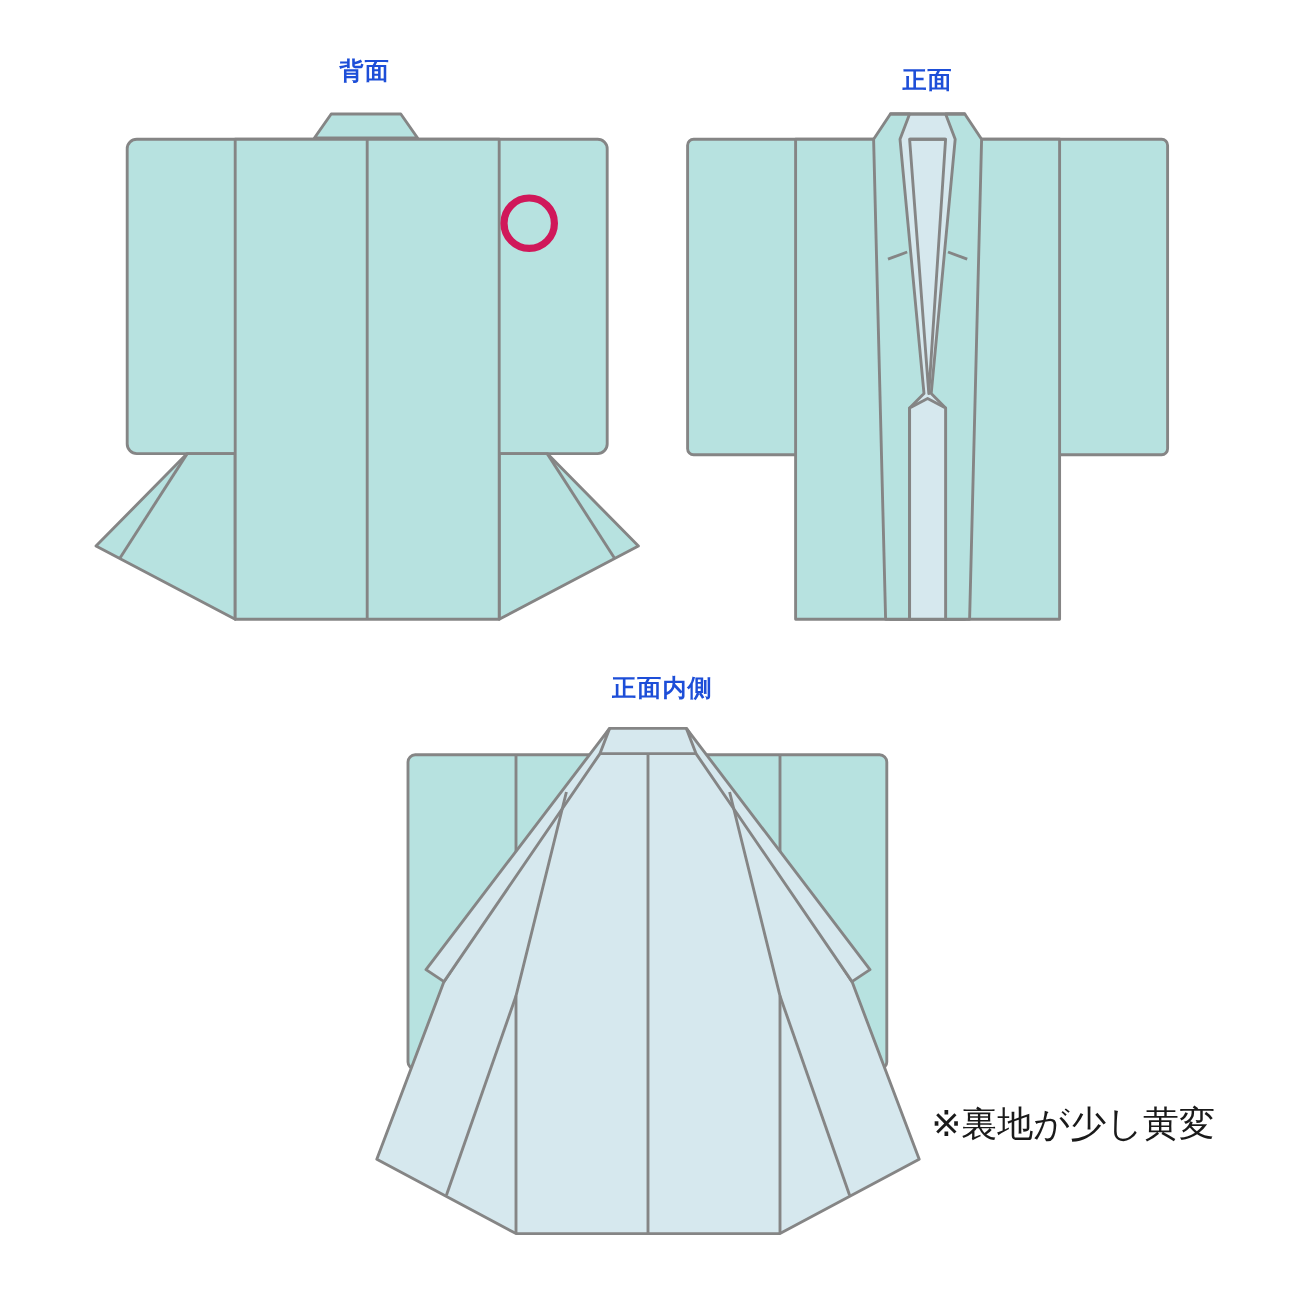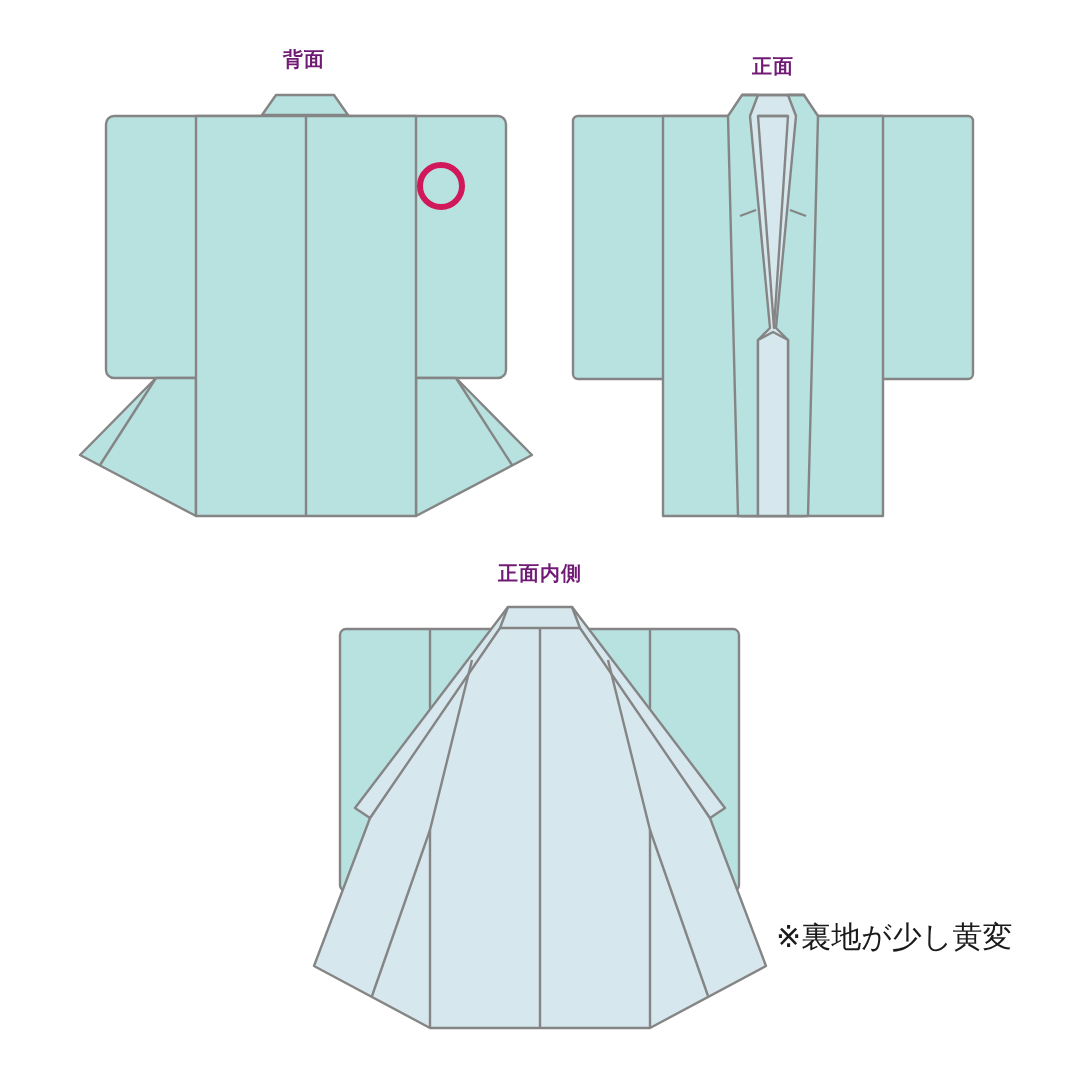--- a/index.html
+++ b/index.html
@@ -1,32 +1,32 @@
 <!DOCTYPE html>
 <html><head>
 <meta charset="utf-8">
 <style>
   html, body { margin: 0; padding: 0; background: #ffffff; }
   body { width: 1080px; height: 1080px; position: relative; overflow: hidden;
          font-family: "DejaVu Sans", "Liberation Sans", sans-serif; }
-  .label { position: absolute; font-weight: bold; color: #701a75; font-size: 20px;
+  .label { position: absolute; font-weight: bold; color: #1d4ed8; font-size: 20px;
            transform: translateX(-50%); letter-spacing: 1px; white-space: nowrap; }
   .note { position: absolute; left: 776px; top: 917px; font-size: 30px; color: #1a1a1a;
           white-space: nowrap; }
   svg { position: absolute; left: 0; top: 0; }
   .o { fill: #b7e2e0; stroke: #858585; stroke-width: 2.4; stroke-linejoin: round; }
   .i { fill: #d6e8ee; stroke: #858585; stroke-width: 2.4; stroke-linejoin: round; }
   .l { fill: none; stroke: #858585; stroke-width: 2.4; }
 </style>
 </head>
 <body>
 
 <div class="label" style="left:304px; top:46px;">背面</div>
 <div class="label" style="left:773px; top:53px;">正面</div>
-<div class="label" style="left:540px; top:560px;">正面内側</div>
+<div class="label" style="left:552px; top:560px;">正面内側</div>
 
 <svg width="1080" height="1080" viewBox="0 0 1080 1080">
 
   <g>
 
     <path class="o" d="M262,115 L276,95 L334,95 L348,115 Z"></path>
     <rect class="o" x="106" y="116" width="400" height="262" rx="8"></rect>
 
     <path class="o" d="M156,378 L80,455 L196,516 L196,378 Z"></path>
     <path class="l" d="M156,378 L100,465"></path>

